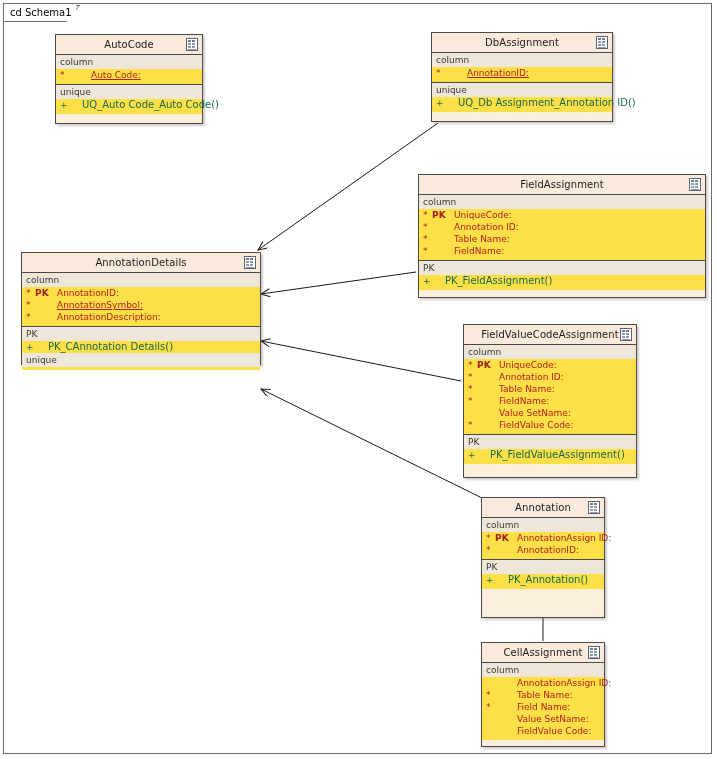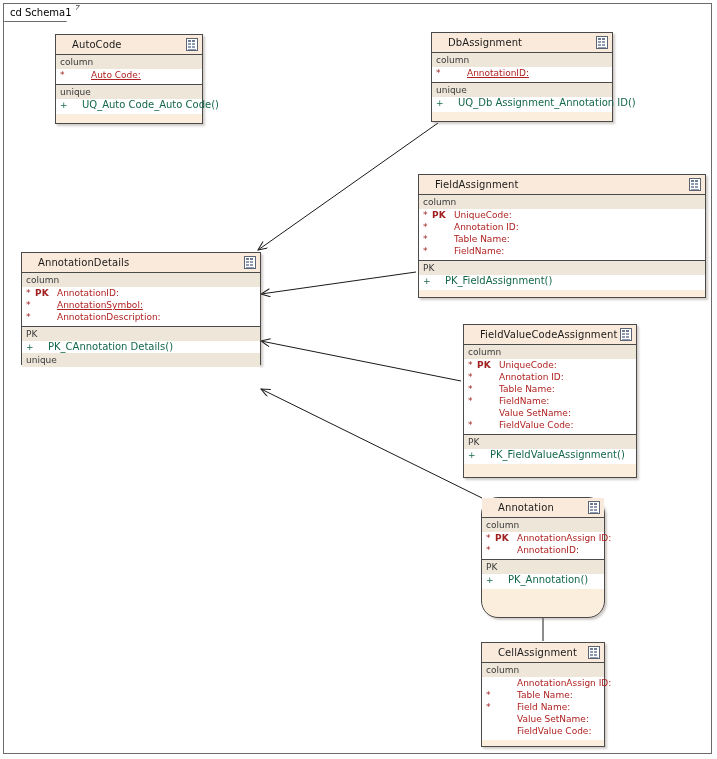--- a/index.html
+++ b/index.html
@@ -57,21 +57,21 @@
     box-sizing: border-box;
     border: 1px solid #4a4a4a;
     background: #fbeedd;
     box-shadow: 2px 2px 2px rgba(120,110,100,0.35);
     font-size: 9px;
   }
   .uml-title {
     position: relative;
     height: 19px;
     line-height: 19px;
-    text-align: left;
+    text-align: center;
     font-size: 10px;
     color: #1a1a1a;
     background: #faeadb;
     border-bottom: 1px solid #4a4a4a;
     letter-spacing: 0.1px;
     white-space: nowrap;
     overflow: hidden;
   }
   .uml-title .title-text {
     display: inline-block;
@@ -104,21 +104,21 @@
     bottom: 1px;
     width: 1px;
     background: #ffffff;
   }
   .table-icon u.c1 { left: 4px; }
   .table-icon u.c2 { left: 8px; }
 
   .uml-compartment {
     padding: 0 0 3px 0;
     border-bottom: 1px solid #4a4a4a;
-    background: #ffffff;
+    background: #fde047;
   }
   .uml-compartment:last-child { border-bottom: 0; }
 
   .sec-head {
     background: #efe6da;
     color: #3a3a3a;
     font-size: 9px;
     line-height: 12px;
     padding: 1px 0 1px 4px;
     white-space: nowrap;
@@ -309,21 +309,21 @@
           <div class="attr-row"><span class="mark">*</span><span class="nopk"></span><span class="name">Table Name:</span></div>
           <div class="attr-row"><span class="mark">*</span><span class="nopk"></span><span class="name">FieldName:</span></div>
           <div class="attr-row"><span class="mark"></span><span class="nopk"></span><span class="name">Value SetName:</span></div>
           <div class="attr-row"><span class="mark">*</span><span class="nopk"></span><span class="name">FieldValue Code:</span></div>
         </div>
         <div class="uml-compartment">
           <div class="sec-head">PK</div>
           <div class="op-row"><span class="vis">+</span><span class="oname">PK_FieldValueAssignment()</span></div>
         </div>
       </div>
-      <div class="uml-class" style="left: 477px; top: 493px; width: 124px; height: 121px; border-radius: 17px;">
+      <div class="uml-class" style="left: 477px; top: 493px; width: 124px; height: 121px;">
         <div class="uml-title"><span class="title-text">Annotation</span><span class="table-icon">
             <i class="r1"></i>
             <i class="r2"></i>
             <i class="r3"></i>
             <i class="r4"></i>
             <u class="c1"></u>
             <u class="c2"></u>
           </span></div>
         <div class="uml-compartment">
           <div class="sec-head">column</div>

